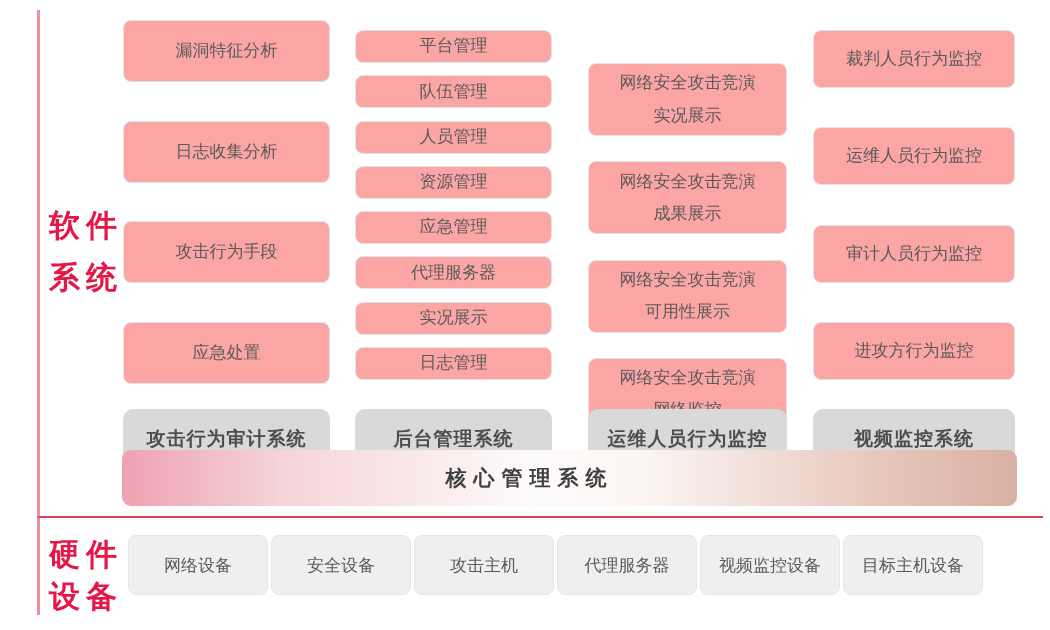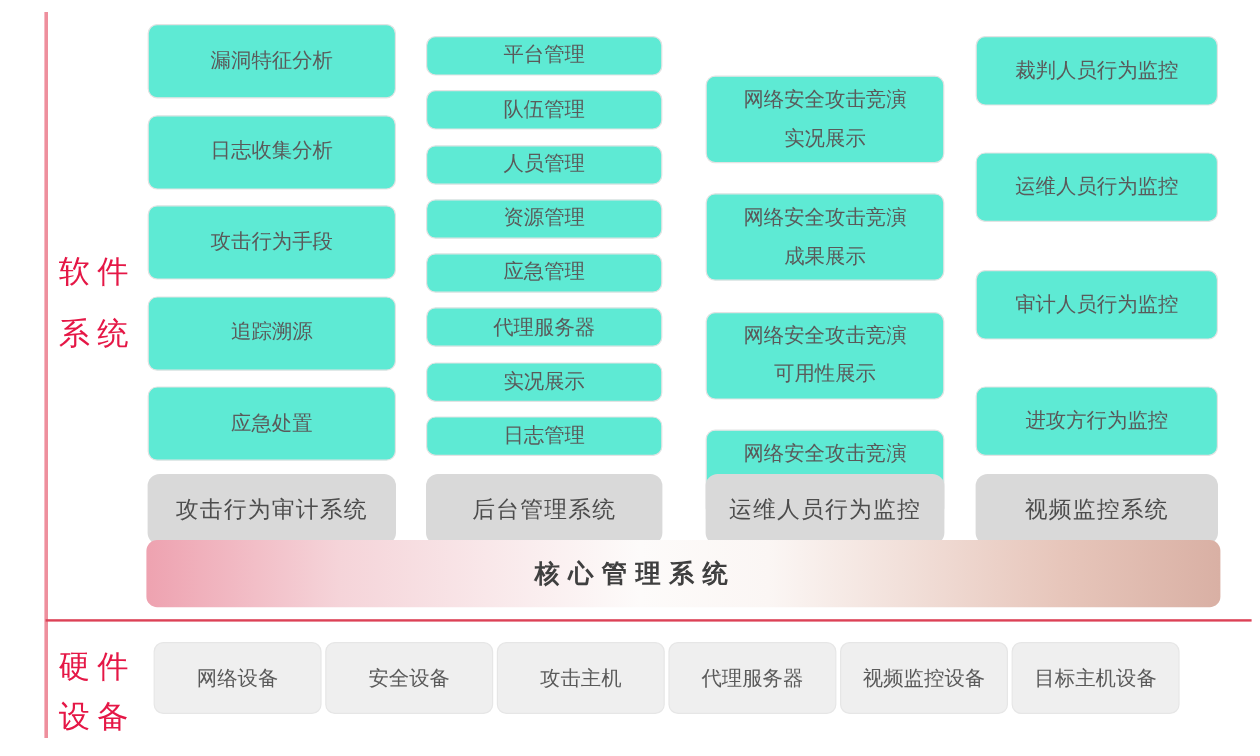--- a/index.html
+++ b/index.html
@@ -8,52 +8,52 @@
     font-family:"Liberation Sans","DejaVu Sans",sans-serif;
   }
   .stage{position:absolute;inset:0;}
 
   
   .vline{position:absolute;left:37px;top:10px;width:3px;height:605px;background:#ee8f9d;}
   .hline{position:absolute;left:38px;top:516px;width:1005px;height:2px;background:#dc4156;}
 
   
   .side-label{
-    position:absolute;left:49px;color:#e51746;font-weight:normal;font-size:26px;
+    position:absolute;left:49px;color:#e51746;font-weight:bold;font-size:31px;
     letter-spacing:6px;white-space:pre-line;line-height:52px;text-align:right;
   }
   .side-label.software{top:200px;}
   .side-label.hardware{top:534px;line-height:42px;}
 
   
   .col{position:absolute;top:15px;height:422px;}
   .col1{left:123px;width:207px;}
   .col2{left:355px;width:197px;}
   .col3{left:588px;width:199px;}
   .col4{left:813px;width:202px;}
   .items{position:absolute;left:0;right:0;display:flex;flex-direction:column;justify-content:space-between;}
   .col1 .items{top:5px;height:364px;}
   .col2 .items{top:15px;height:350px;}
   .col3 .items{top:13px;height:368px;margin-top:35px;}
   .col4 .items{top:15px;height:350px;}
   .mod{
-    background:#5eead4;border:1px solid #e3e3e3;border-radius:8px;
+    background:#fca5a5;border:1px solid #e3e3e3;border-radius:8px;
     display:flex;align-items:center;justify-content:center;
     color:#5a5a5a;font-size:17px;text-align:center;box-sizing:border-box;
     white-space:pre-line;line-height:1.9;
   }
   .col1 .mod{height:62px;}
   .col2 .mod{height:33px;}
   .col3 .mod{height:73px;}
   .col4 .mod{height:58px;}
   .col-header{
-    position:absolute;left:0;right:0;top:380px;height:59px;
+    position:absolute;left:0;right:0;top:394px;height:59px;
     background:#d9d9d9;border-radius:10px;
     display:flex;align-items:center;justify-content:center;
-    color:#4d4d4d;font-size:19px;font-weight:normal;letter-spacing:1px;
+    color:#4d4d4d;font-size:19px;font-weight:bold;letter-spacing:1px;
   }
 
   
   .core-band{
     position:absolute;left:122px;top:450px;width:895px;height:56px;border-radius:9px;
     background:linear-gradient(90deg,#eea2b0 0%,#f5d4d9 18%,#fdfbfa 46%,#fbf6f4 58%,#e7c6bb 85%,#d9b0a4 100%);
     display:flex;align-items:center;justify-content:center;
   }
   .core-label{
     color:#3f3f3f;font-size:21px;font-weight:bold;letter-spacing:7px;
@@ -79,21 +79,20 @@
   <div class="side-label software">软件
 系统</div>
   <div class="side-label hardware">硬件
 设备</div>
 
   <div class="col col1">
     <div class="items">
       <div class="mod">漏洞特征分析</div>
       <div class="mod">日志收集分析</div>
       <div class="mod">攻击行为手段</div>
-      <div class="mod">追踪溯源</div>
       <div class="mod">应急处置</div>
     </div>
     <div class="col-header">攻击行为审计系统</div>
   </div>
 
   <div class="col col2">
     <div class="items">
       <div class="mod">平台管理</div>
       <div class="mod">队伍管理</div>
       <div class="mod">人员管理</div>

